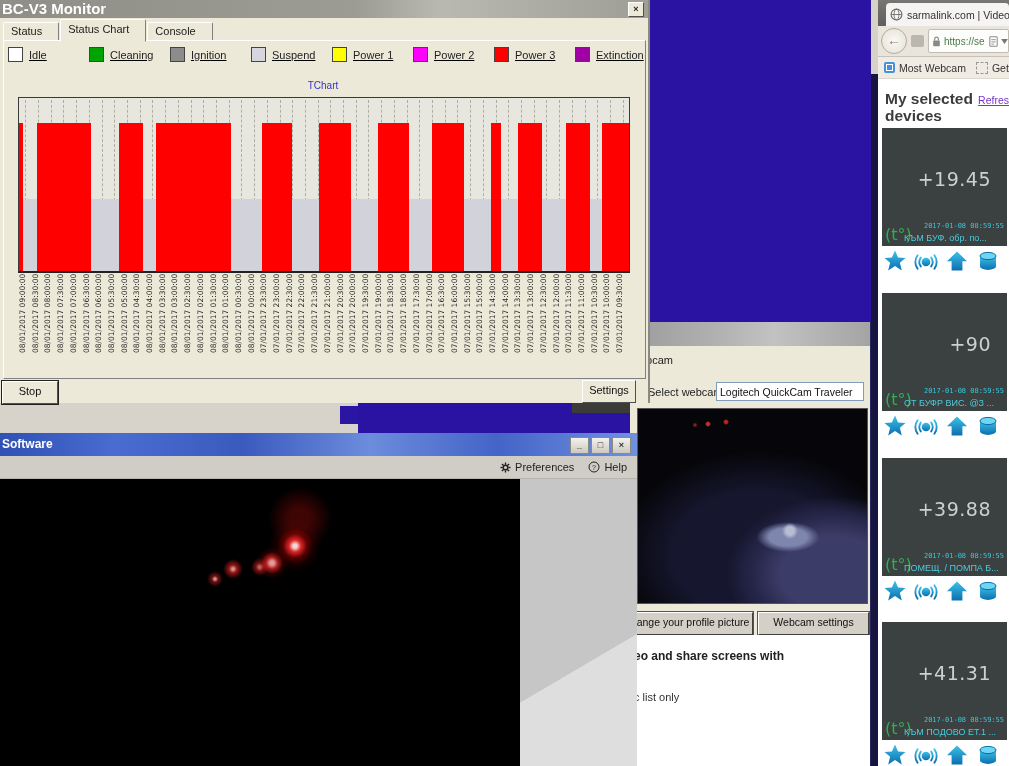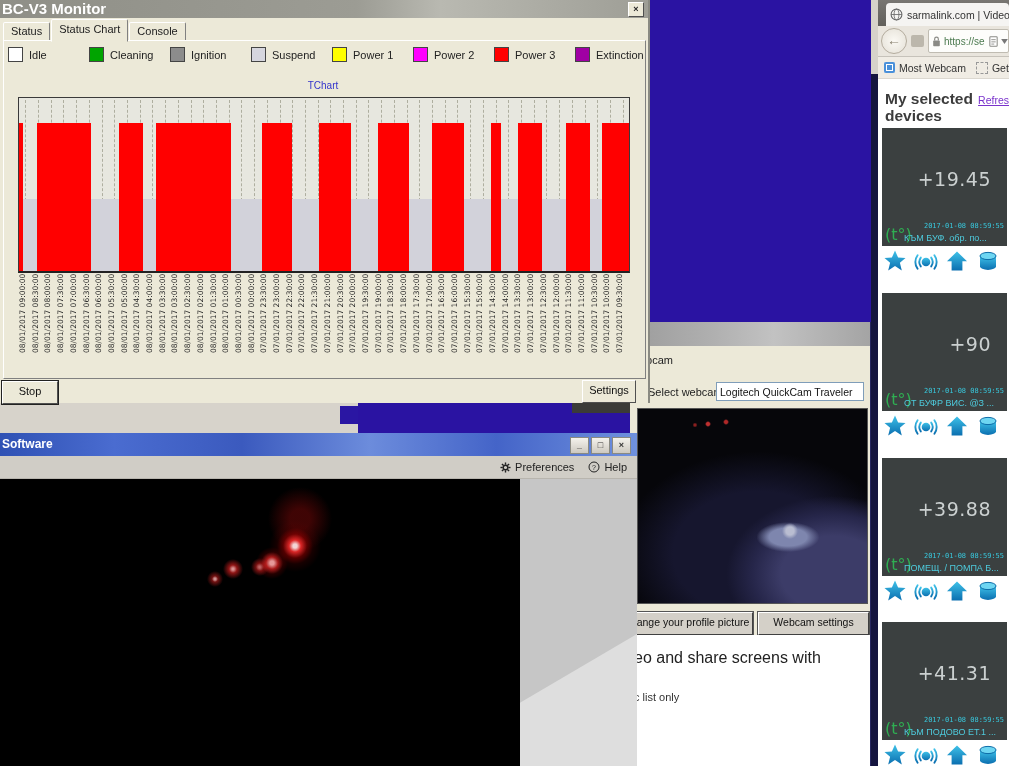--- a/index.html
+++ b/index.html
@@ -13,25 +13,25 @@
     border-right:2px solid #8a8a82;}
   .mon-title{left:0;top:0;width:100%;height:18px;
     background:linear-gradient(90deg,#8f8f87 0%,#9c9c94 55%,#b9b9b1 68%,#9e9e96 100%);
     color:#fff;font-weight:bold;font-size:15px;line-height:18px;padding-left:2px;box-sizing:border-box;}
   .mon-close{right:4px;top:2px;width:14px;height:13px;background:#ece9d8;
     border:1px solid;border-color:#fff #505050 #505050 #fff;
     font-size:9px;font-weight:bold;color:#222;text-align:center;line-height:12px;cursor:default;}
   .tabs{left:3px;top:22px;height:19px;display:flex;align-items:flex-end;}
   .tab{font-size:11px;color:#222;background:#ece9d8;border:1px solid;
     border-color:#fff #808080 transparent #fff;border-radius:2px 2px 0 0;
-    padding:2px 7px 2px 7px;height:13px;margin-right:1px;}
+    padding:2px 16px 2px 7px;height:13px;margin-right:1px;}
   .tab.active{height:16px;position:relative;top:1px;z-index:2;padding-top:3px;}
   .tabpage{left:3px;top:40px;width:641px;height:337px;background:#ece9d8;
     border:1px solid;border-color:#fff #808080 #808080 #fff;}
-  .legend{left:8px;top:47px;width:696px;height:15px;display:flex;}
+  .legend{left:8px;top:47px;width:696px;height:15px;display:flex;text-decoration:underline;}
   .legend-item{flex:0 0 81px;display:flex;align-items:center;}
   .legend-swatch{width:13px;height:13px;border:1px solid #444;margin-right:6px;flex:none;}
   .legend-label{font-size:11px;color:#222;white-space:nowrap;}
   .chart-title{left:18px;top:80px;width:610px;text-align:center;font-size:10px;color:#3333cc;}
   .plot{left:18px;top:97px;width:610px;height:173px;background:#e7e7df;
     border:1px solid #3a3a3a;border-bottom:2px solid #222;overflow:hidden;}
   .gline{position:absolute;top:2px;width:0;border-left:1px dashed #aeae9f;}
   .band{position:absolute;left:0;width:100%;bottom:0;}
   .bar{position:absolute;bottom:0;}
   .xlabels{left:18px;top:274px;width:610px;height:96px;display:flex;overflow:hidden;}
@@ -97,21 +97,21 @@
       radial-gradient(circle 8px at 152px 122px, #b9bdd1 0 4px, transparent 8px),
       radial-gradient(ellipse 42px 20px at 150px 128px, #7e86ae 0 45%, transparent 75%),
       radial-gradient(ellipse 130px 95px at 195px 165px, #3c3c68 0 40%, #26264a 62%, transparent 82%),
       radial-gradient(ellipse 170px 125px at 120px 145px, #16162e 0 50%, transparent 82%);}
   .cam-btn{top:290px;height:21px;background:#d4d0c8;
     border:1px solid;border-color:#fff #404040 #404040 #fff;outline:1px solid #555;
     font-size:10.5px;color:#111;text-align:center;line-height:19px;}
   .cam-btn.profile{left:3px;width:118px;}
   .cam-btn.camset{left:128px;width:109px;}
   .cam-white{left:0;top:313px;width:240px;height:131px;background:#fff;}
-  .share-heading{left:4px;top:14px;font-size:16px;font-weight:normal;color:#222;}
+  .share-heading{left:4px;top:14px;font-size:12px;font-weight:bold;color:#222;}
   .share-option{left:4px;top:56px;font-size:11px;color:#333;}
 
   
   .navy-strip{left:871px;top:74px;width:8px;height:692px;background:#15153f;}
   .navy-top{left:871px;top:0;width:8px;height:74px;background:#d6d2ca;}
 
   
   .browser{left:878px;top:0;width:131px;height:766px;background:#fff;}
   .b-tabbar{left:0;top:0;width:100%;height:26px;background:linear-gradient(#787672,#615f5b);}
   .b-tab{position:absolute;left:8px;top:3px;right:0;height:23px;background:#f5f4f2;

